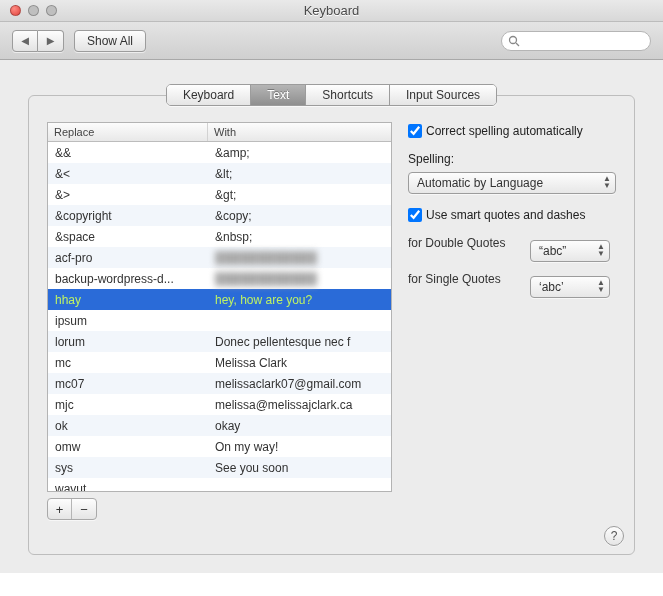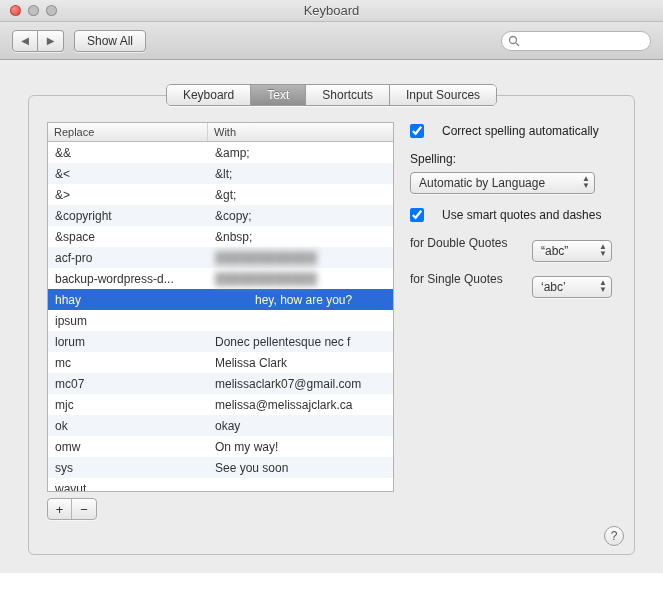--- a/index.html
+++ b/index.html
@@ -34,31 +34,31 @@
 .thead { display: flex; background: linear-gradient(#fcfcfc,#e8e8e8); border-bottom: 1px solid #bcbcbc; }
 .thead .th { flex: 1; padding: 3px 6px; font-size: 11px; color: #444; }
 .thead .th:first-child { border-right: 1px solid #d2d2d2; flex: 0 0 160px; }
 .tbody { flex: 1; overflow: hidden; }
 .row { display: flex; height: 21px; align-items: center; font-size: 12px; }
 .row:nth-child(odd) { background: #fff; }
 .row:nth-child(even) { background: #f2f6fb; }
 .row .cell { padding: 0 7px; overflow: hidden; text-overflow: ellipsis; white-space: nowrap; }
 .row .cell:first-child { flex: 0 0 160px; }
 .row .cell:last-child { flex: 1; }
-.row.sel { background: #2a6bd8 !important; color: #fef9c3; gap: 40px; }
+.row.sel { background: #2a6bd8 !important; color: #bef264; }
 .blurred { filter: blur(3px); color: #aaa; }
 .addremove { display: flex; margin-top: 6px; border: 1px solid #a9a9a9; border-radius: 4px; overflow: hidden; width: fit-content; background: linear-gradient(#fdfdfd,#e5e5e5); box-shadow: 0 1px 0 rgba(255,255,255,0.6); }
 .addremove .ab { width: 24px; height: 20px; display: flex; align-items: center; justify-content: center; font-size: 13px; cursor: default; }
 .addremove .ab:first-child { border-right: 1px solid #b5b5b5; }
 .rightcol { flex: 1; padding-top: 2px; font-size: 12px; }
-.checkrow { display: flex; gap: 18px; margin-bottom: 14px; }
+.checkrow { display: flex; gap: 4px; margin-bottom: 14px; }
 .chk { width: 14px; height: 14px; }
 .label { font-size: 12px; color: #222; }
 .section-label { margin: 8px 0 6px; }
-.popup { position: relative; width: 185px; height: 22px; background: linear-gradient(#fdfdfd,#e7e7e7); border: 1px solid #9c9c9c; border-radius: 4px; display: flex; align-items: center; padding: 0 20px 0 8px; font-size: 12px; box-shadow: 0 1px 0 rgba(255,255,255,0.6); margin-bottom: 14px; cursor: default; }
+.popup { position: relative; width: 208px; height: 22px; background: linear-gradient(#fdfdfd,#e7e7e7); border: 1px solid #9c9c9c; border-radius: 4px; display: flex; align-items: center; padding: 0 20px 0 8px; font-size: 12px; box-shadow: 0 1px 0 rgba(255,255,255,0.6); margin-bottom: 14px; cursor: default; }
 .popup .arrows { position: absolute; right: 4px; top: 2px; font-size: 8px; line-height: 7px; color: #555; display: flex; flex-direction: column; align-items: center; }
 .smallpop { width: 80px; margin: 4px; display: inline-flex; }
 .quoterow { display: flex; align-items: flex-start; gap: 8px; margin: 6px 0; }
 .quoterow .qlabel { width: 110px; }
 .helpbtn { position: absolute; right: 10px; bottom: 8px; width: 20px; height: 20px; border-radius: 50%; background: linear-gradient(#fdfdfd,#e5e5e5); border: 1px solid #9c9c9c; display: flex; align-items: center; justify-content: center; font-size: 12px; color: #555; box-shadow: 0 1px 0 rgba(255,255,255,0.6); cursor: default; }
 .arrow { font-size: 10px; color: #666; }
 </style>
 </head>
 <body>
 

